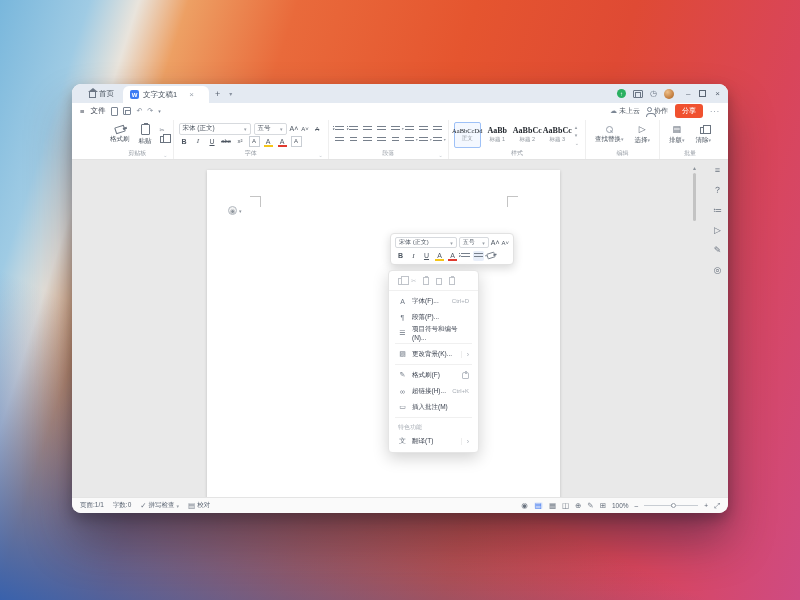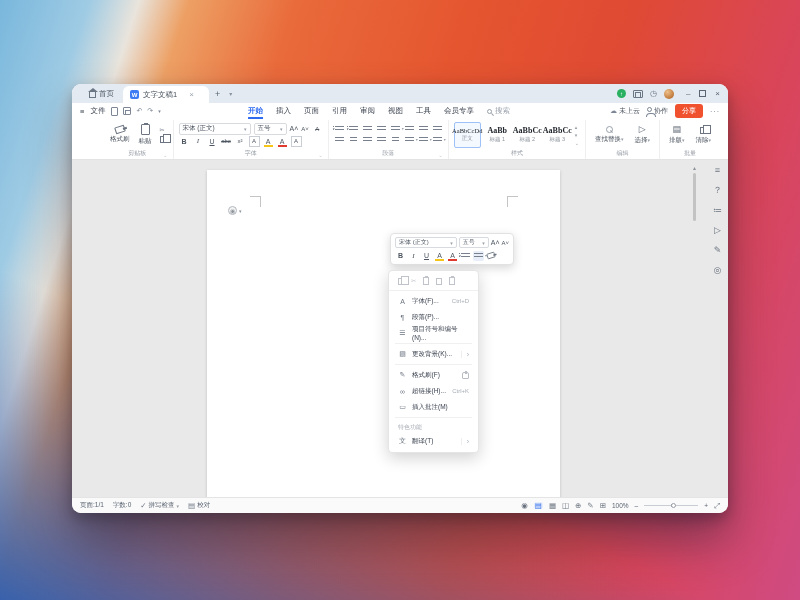--- a/index.html
+++ b/index.html
@@ -202,34 +202,20 @@
       <span>≡</span>
       <span>文件</span>
       <div class="mr-icons">
         <span class="ic-doc"></span>
         <span class="ic-save"></span>
         <span>↶</span>
         <span>↷</span>
         <span style="font-size:5px">▾</span>
       </div>
     </div>
-    <div class="ribbon-tabs">
-      <span class="rtab active">开始</span>
-      <span class="rtab">插入</span>
-      <span class="rtab">页面</span>
-      <span class="rtab">引用</span>
-      <span class="rtab">审阅</span>
-      <span class="rtab">视图</span>
-      <span class="rtab">工具</span>
-      <span class="rtab">会员专享</span>
-      <span class="mr-search">
-        <span class="ic-search"></span>
-        <span>搜索</span>
-      </span>
-    </div>
     <div class="mr-right">
       <span class="sb-item">
         <span class="ic-cloud">☁</span>
         <span>未上云</span>
       </span>
       <span class="sb-item">
         <span class="ic-person"></span>
         <span>协作</span>
       </span>
       <span class="share-btn">

